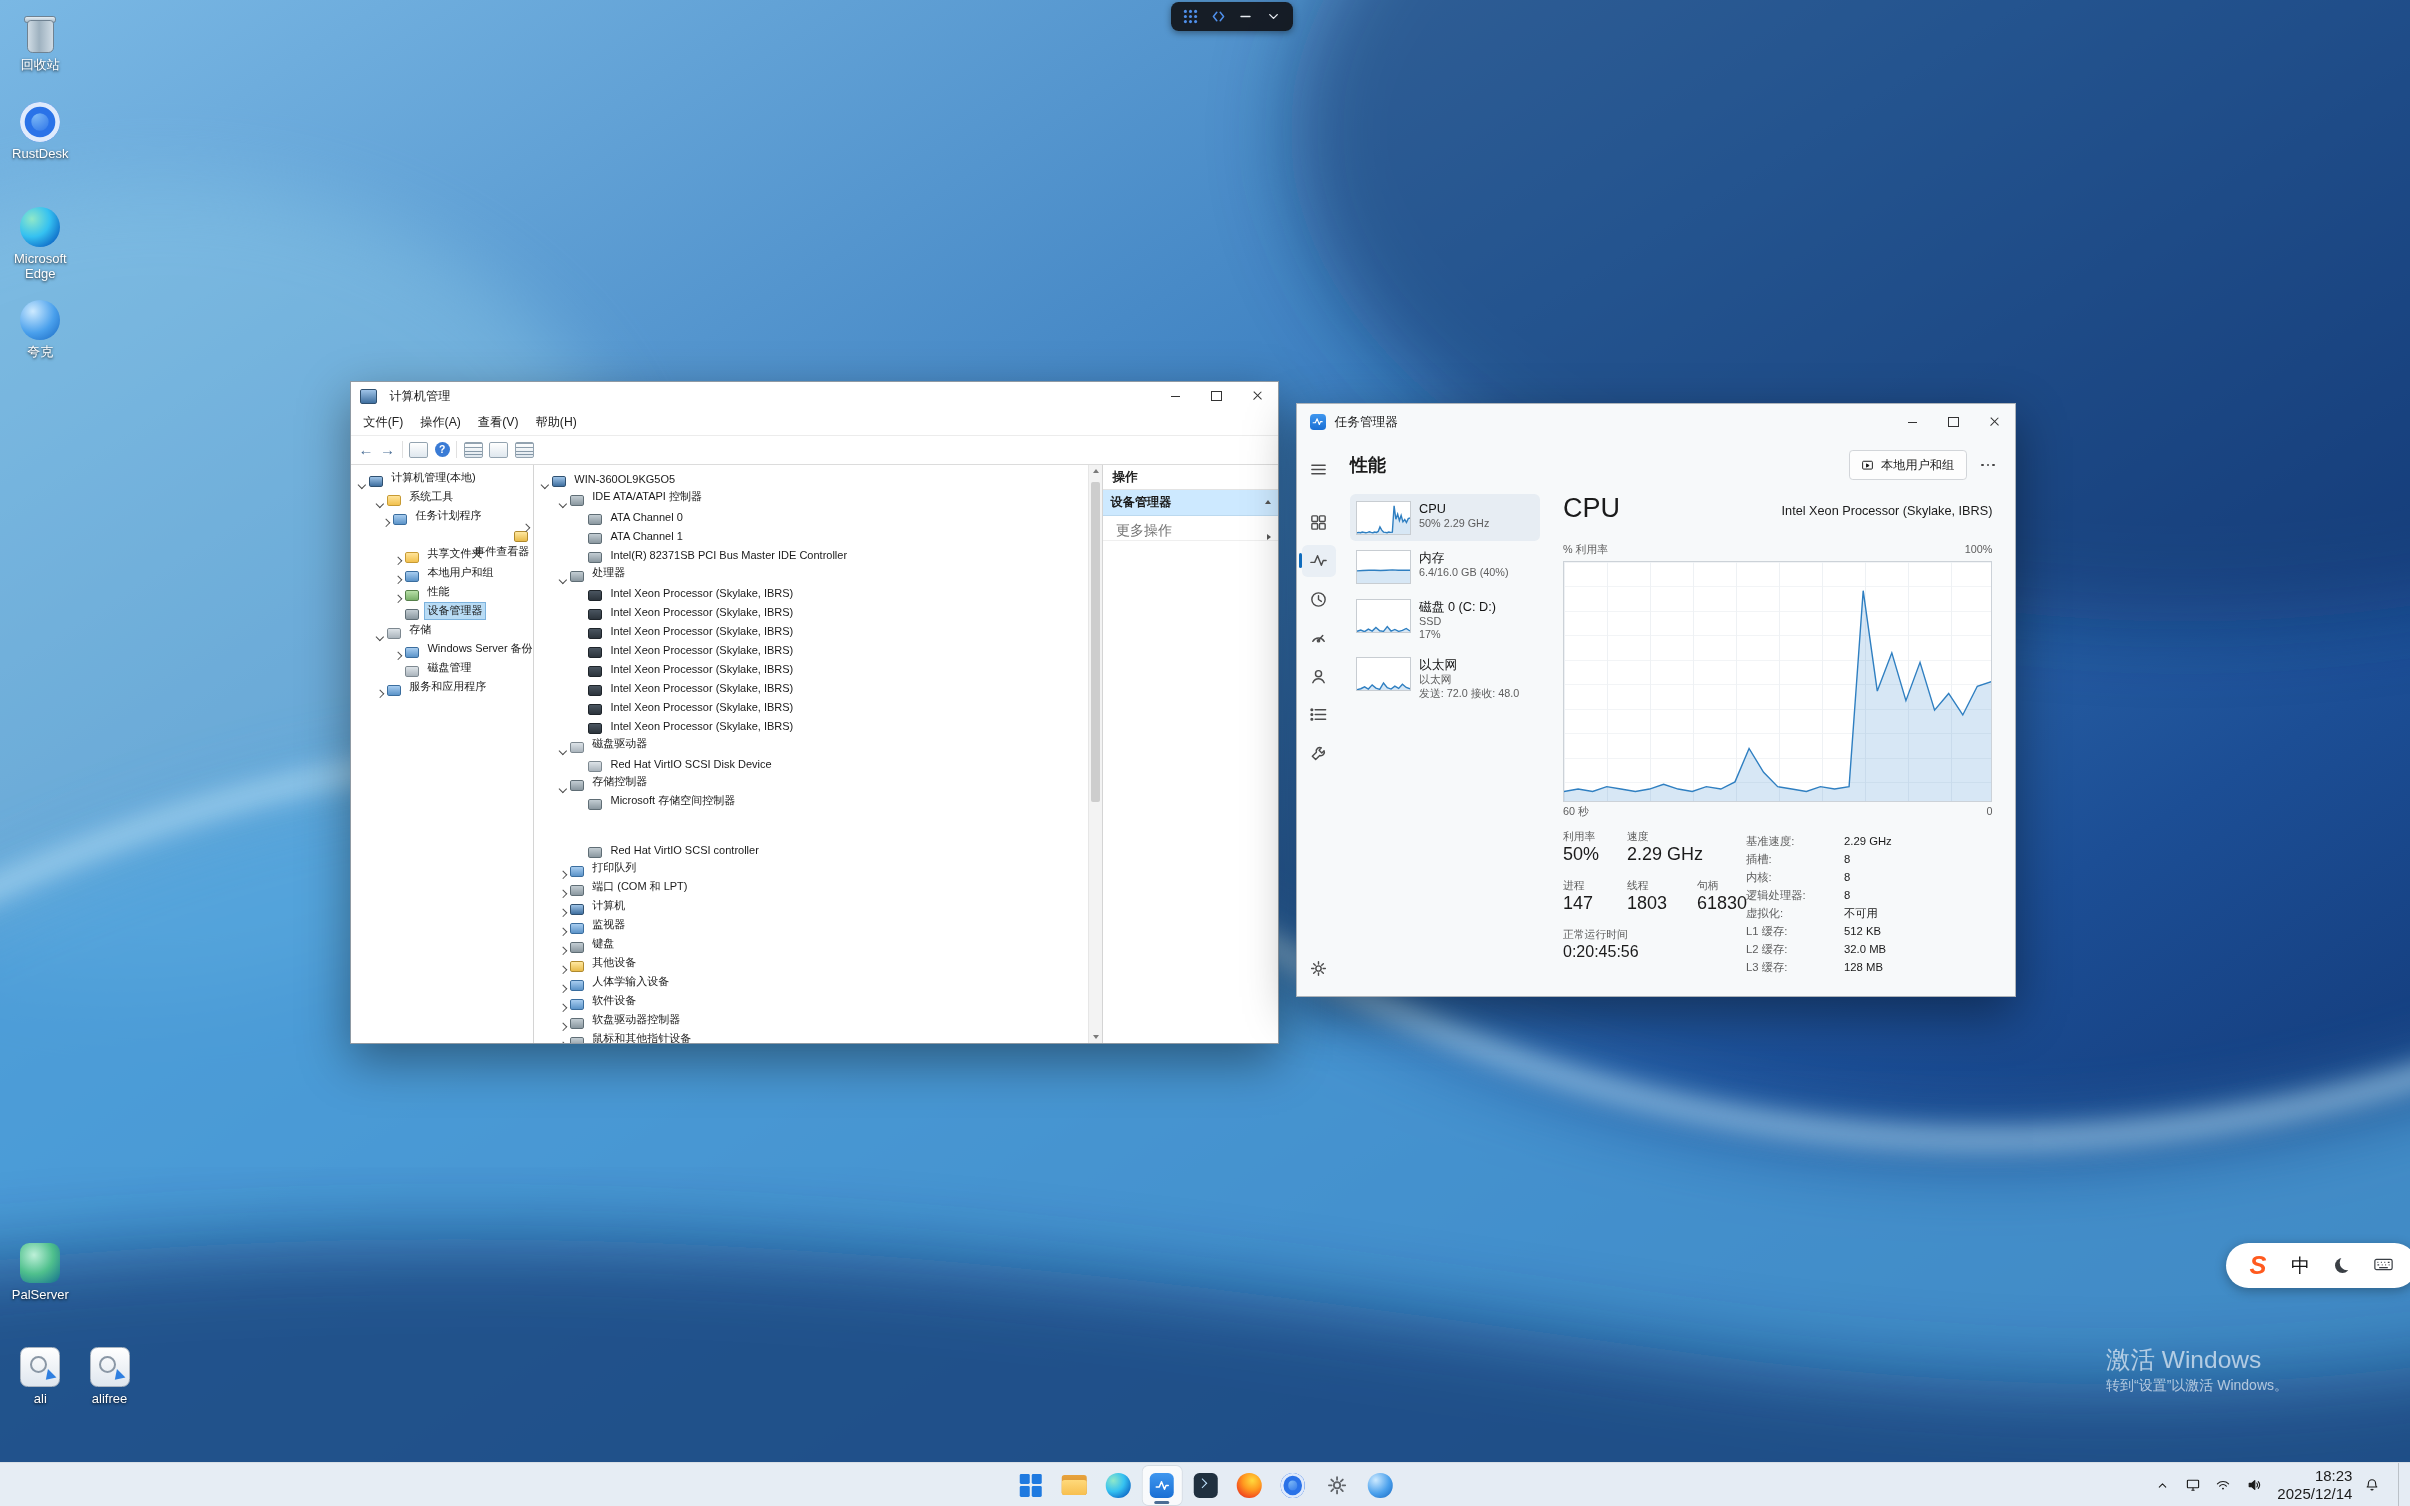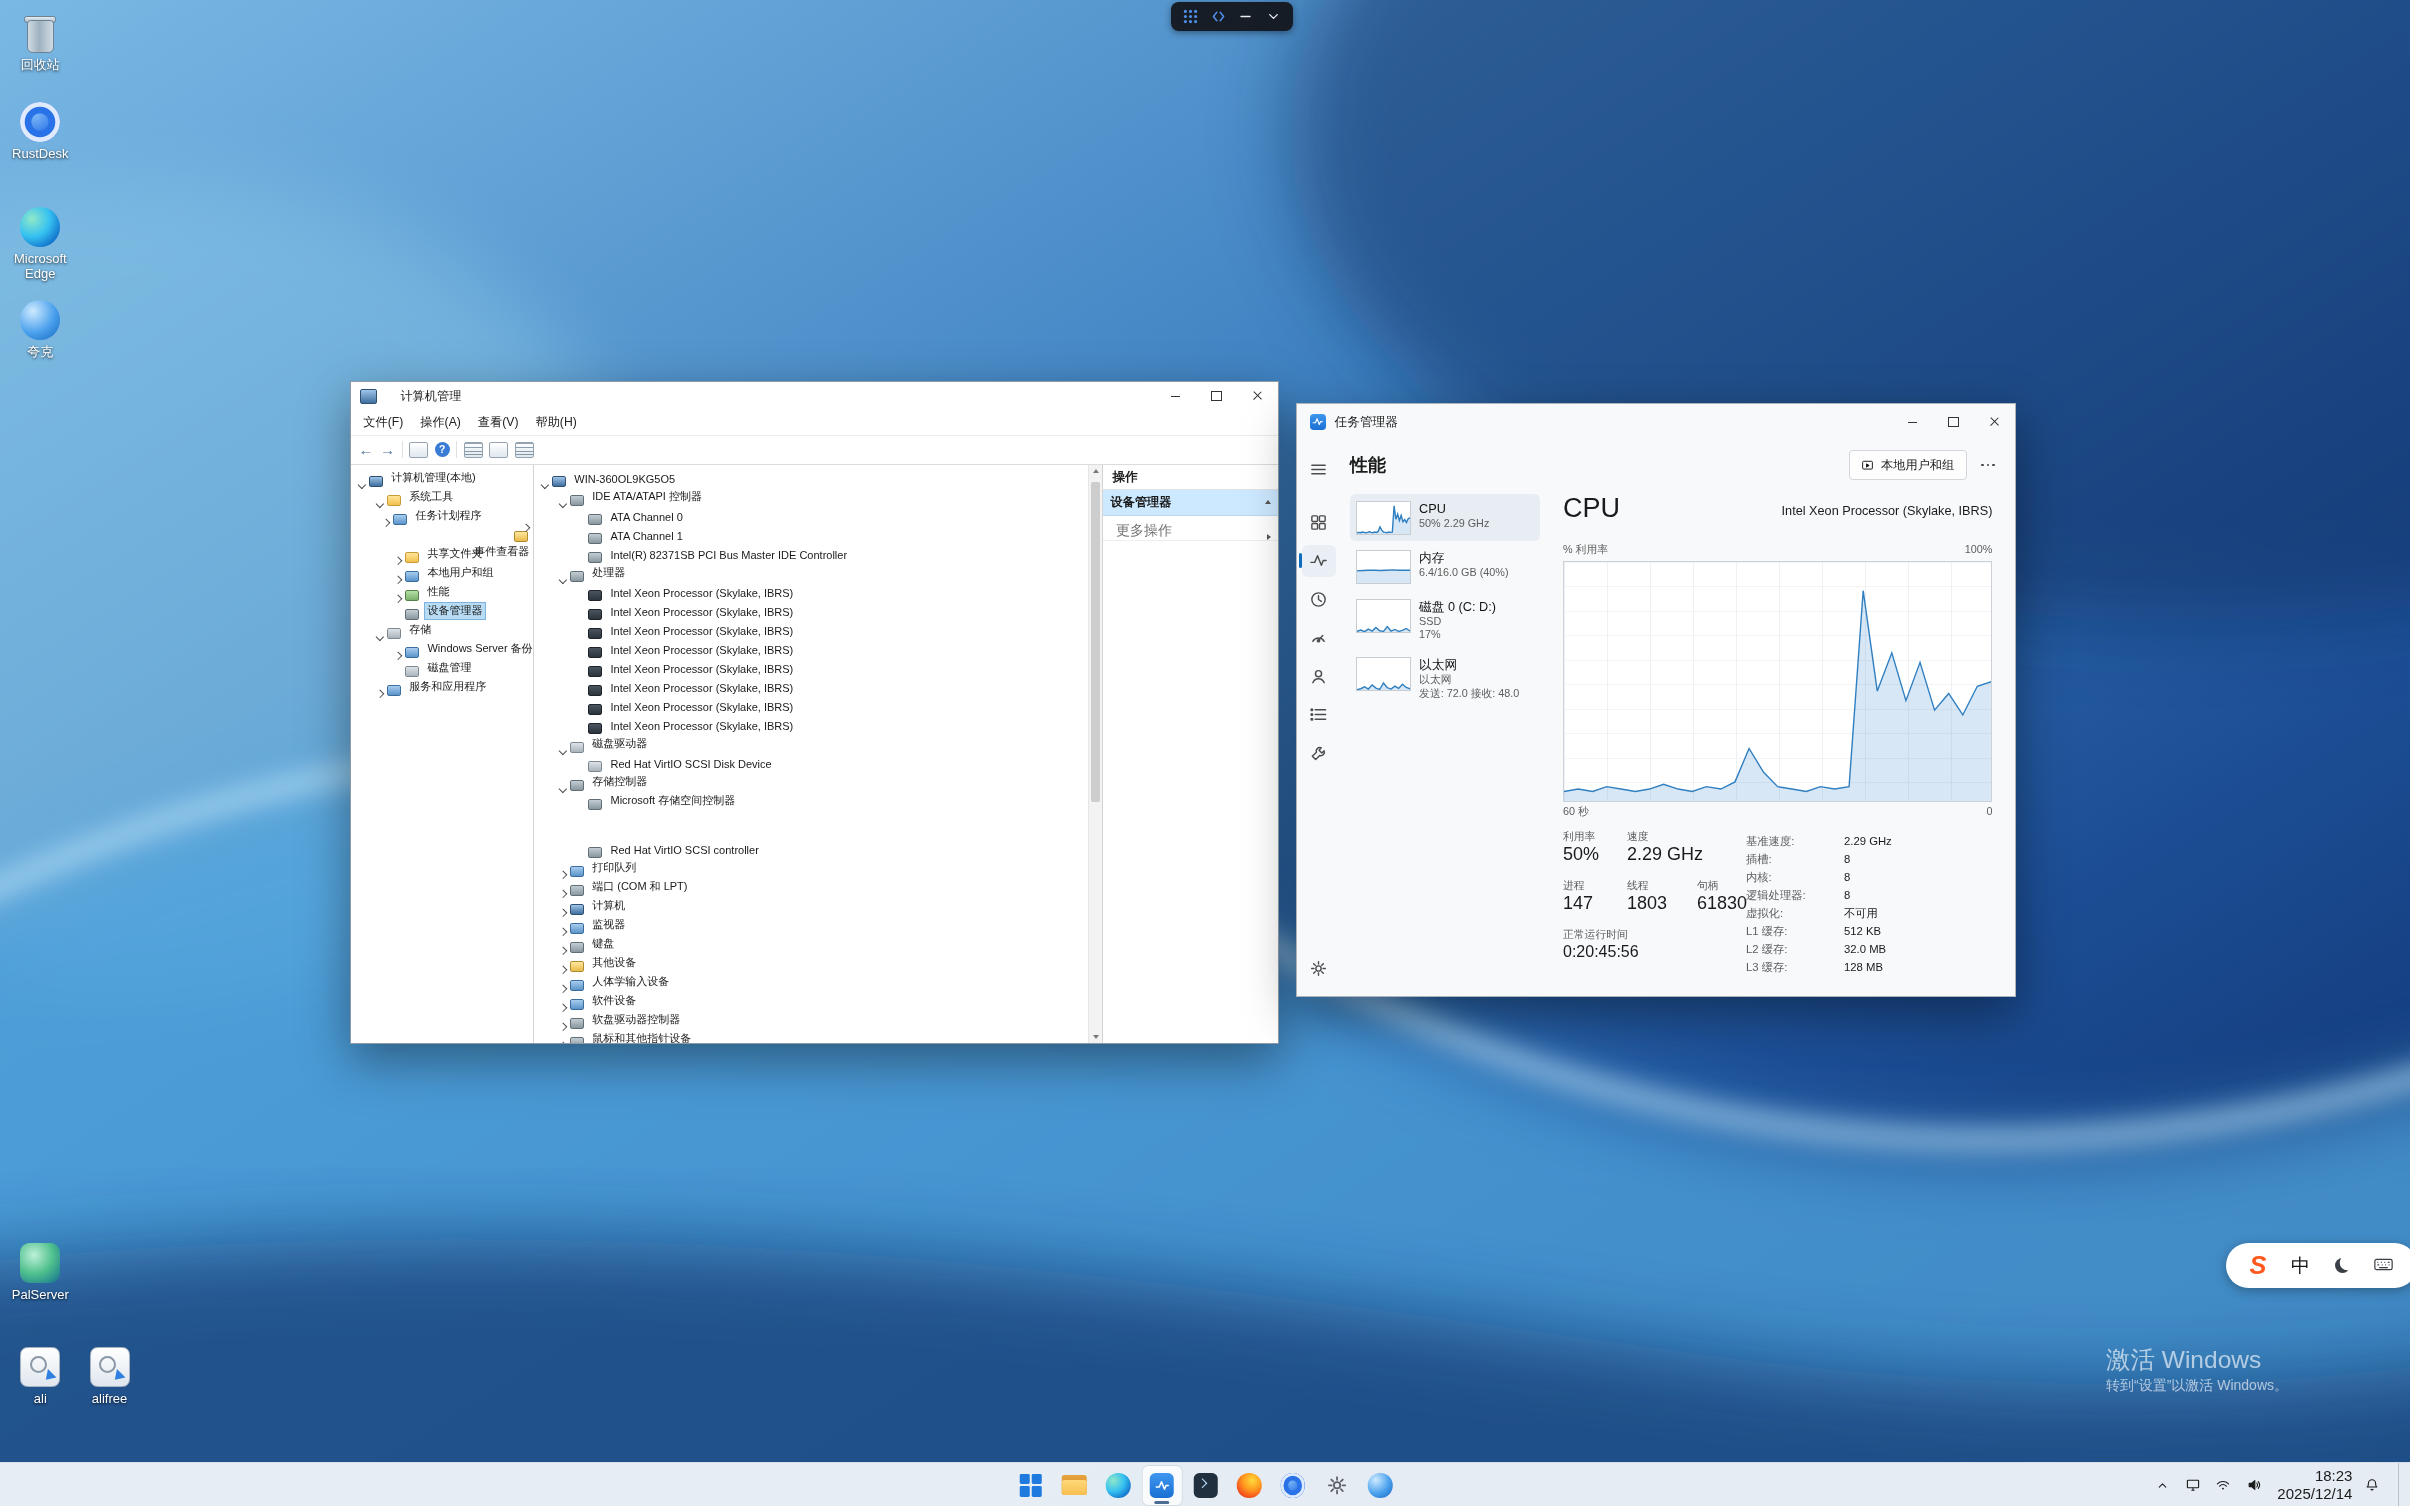--- a/index.html
+++ b/index.html
@@ -31,21 +31,21 @@
   .capbtn{width:41px;height:100%;display:flex;align-items:center;justify-content:center;position:relative}
   .g-min{width:9.4px;height:0.9px;background:#333}
   .g-max{width:8.5px;height:8.5px;border:0.9px solid #333}
   .g-close{width:11.3px;height:11.3px;position:relative}
   .g-close::before,.g-close::after{content:'';position:absolute;left:0;top:4.7px;width:11.3px;height:1.3px;background:#333}
   .g-close::before{transform:rotate(45deg)}.g-close::after{transform:rotate(-45deg)}
   
   #cmWin{left:350px;top:381px;width:927px;height:661px;background:#fff;border:0.9px solid #8f9aa4;display:flex;flex-direction:column}
   .cm-title{height:28px;display:flex;align-items:center;background:#fff}
   .cm-title .wicon{width:15px;height:13px;margin-left:9.4px;border-radius:1.9px;background:linear-gradient(#9fc4e8,#3f6f9f);border:0.9px solid #2f5070}
-  .cm-title .ttext{font-size:12.2px;margin-left:23px;color:#222}
+  .cm-title .ttext{font-size:12.2px;margin-left:12px;color:#222}
   .cm-title .sp{flex:1}
   .cm-menubar{height:24.5px;display:flex;align-items:center;background:#fff;border-bottom:0.9px solid #ececec;padding-left:3.8px}
   .cm-menubar .mi{font-size:12.2px;padding:2.8px 8.5px;color:#222;border-radius:1.9px}
   .cm-toolbar{height:28px;display:flex;align-items:center;background:#fff;border-bottom:0.9px solid #dcdcdc;padding-left:7.5px;gap:6.6px}
   .cm-toolbar .arrow{font-size:15px;color:#4a6e96;line-height:1}
   .cm-toolbar .tbox{width:17px;height:14px;border:0.9px solid #93a3b0;border-radius:1.9px;background:linear-gradient(#fff,#dfe7ee)}
   .cm-toolbar .tbox.lines{background-image:linear-gradient(#fff,#dfe7ee),repeating-linear-gradient(#93a3b0 0 0.9px,transparent 0.9px 3.8px);background-blend-mode:multiply}
   .cm-toolbar .thelp{width:15px;height:15px;border-radius:50%;background:#3a7bd5;color:#fff;font-size:10.4px;font-weight:bold;display:flex;align-items:center;justify-content:center}
   .cm-toolbar .tsep{width:0.9px;height:17px;background:#e0e0e0}
   .cm-body{flex:1;display:flex;min-height:0;background:#fff}

